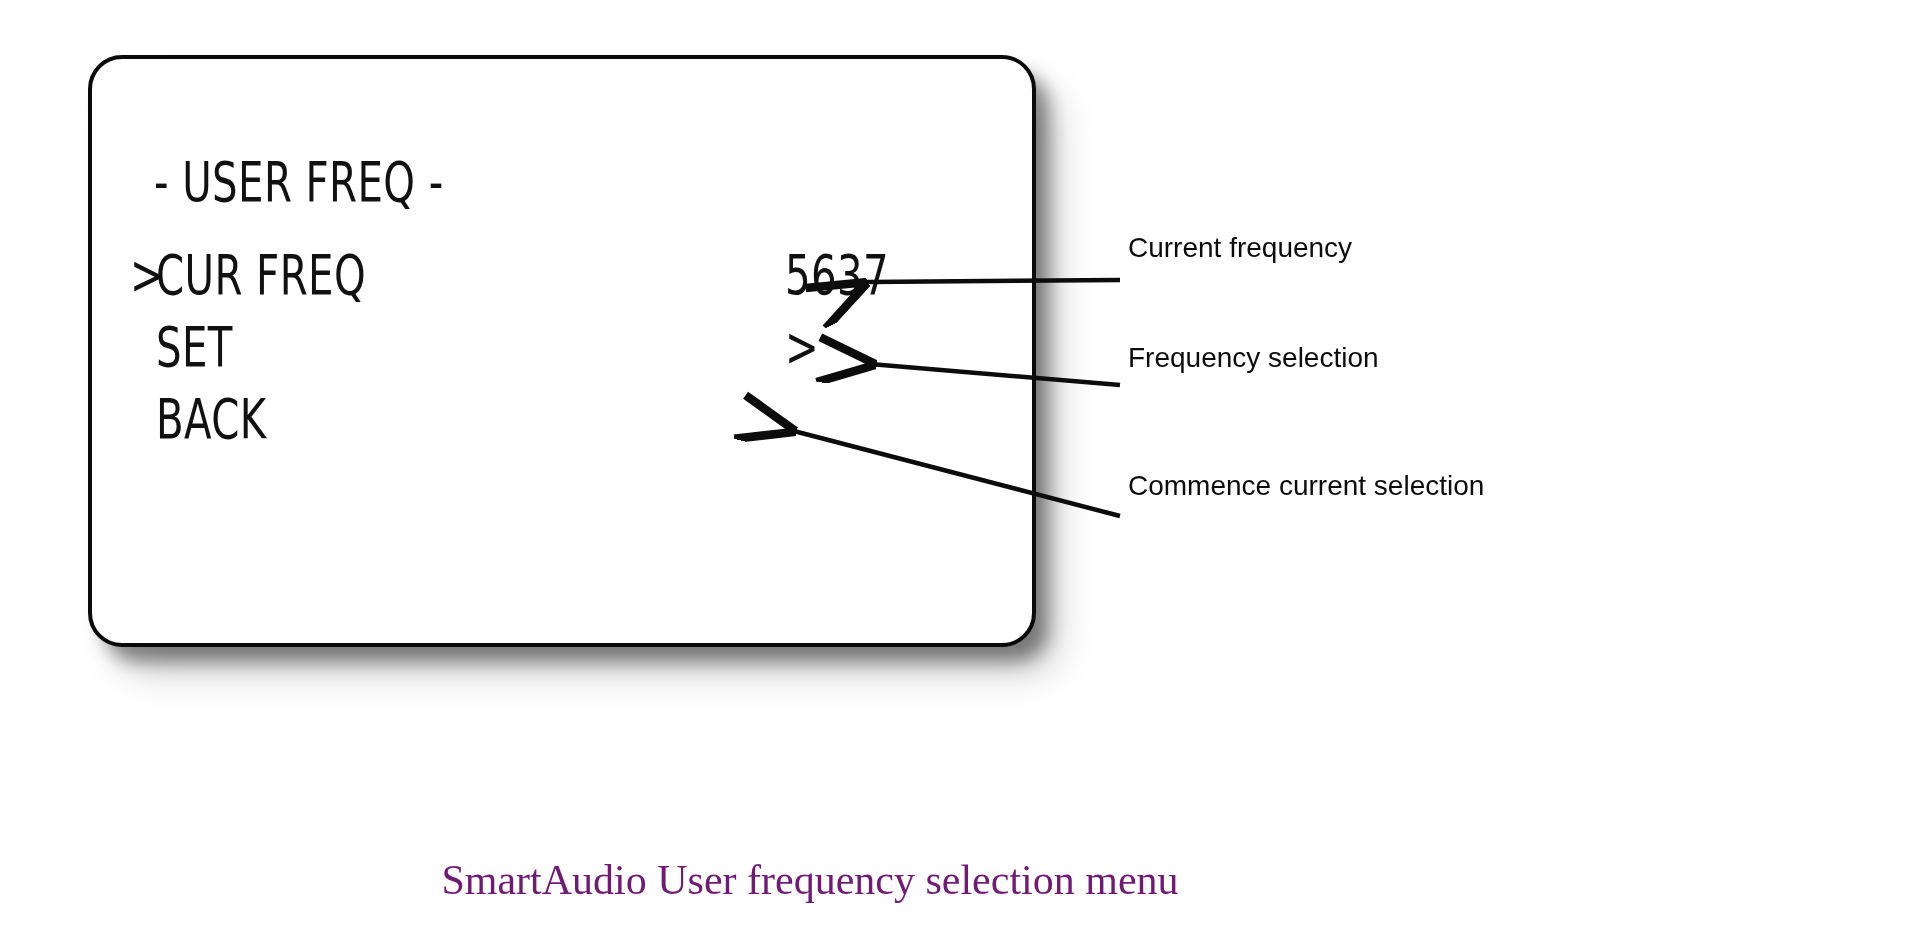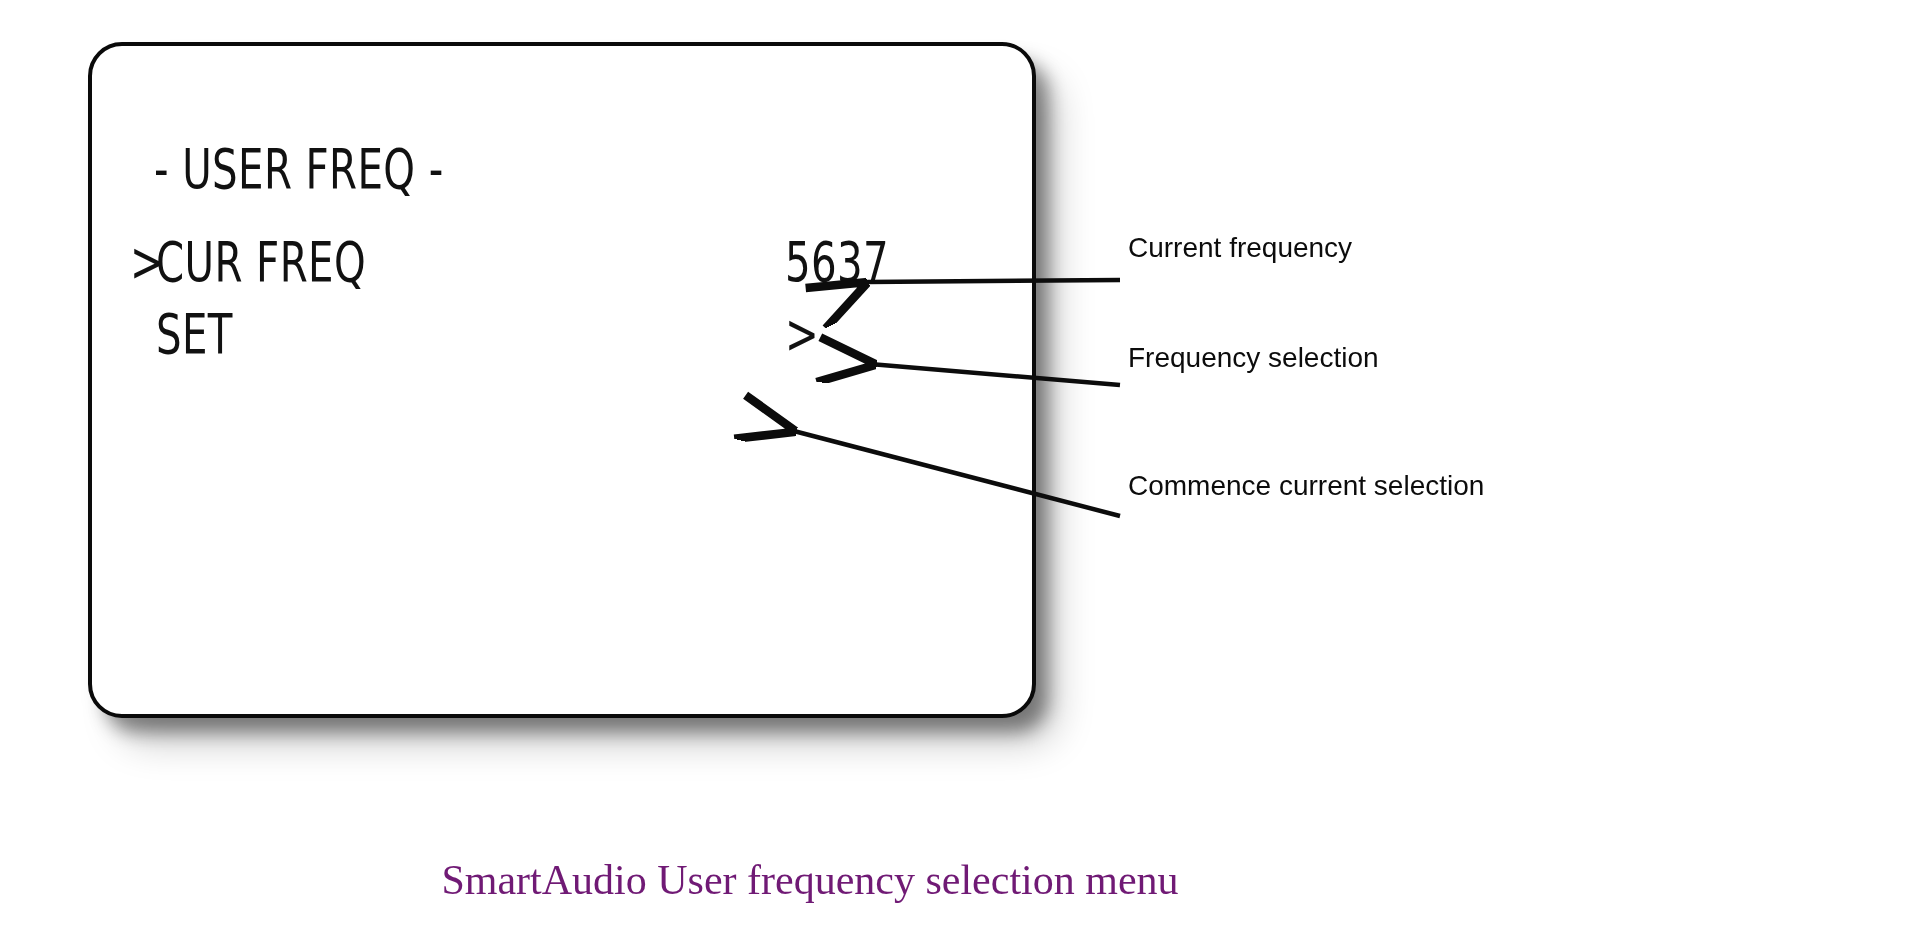--- a/index.html
+++ b/index.html
@@ -14,23 +14,23 @@
     position: relative;
     overflow: hidden;
     font-family: "Liberation Sans", sans-serif;
     -webkit-font-smoothing: antialiased;
   }
 
   
   #osd-panel {
     position: absolute;
     left: 88px;
-    top: 42px;
+    top: 55px;
     width: 948px;
-    height: 676px;
+    height: 592px;
     background: #ffffff;
     border: 4px solid #0a0a0a;
     border-radius: 34px;
     box-sizing: border-box;
     box-shadow: 14px 16px 18px -2px rgba(0,0,0,0.42),
                 26px 30px 38px -6px rgba(0,0,0,0.22);
     z-index: 2;
   }
 
   #osd-screen {
@@ -156,20 +156,25 @@
         <span class="osd-text osd-value">5637</span>
       </div>
 
 
       <div class="osd-row">
         <span class="osd-text osd-cursor"></span>
         <span class="osd-text osd-label">SET</span>
         <span class="osd-text osd-value">&gt;</span>
       </div>
 
+      <div class="osd-row">
+        <span class="osd-text osd-cursor"></span>
+        <span class="osd-text osd-label">BACK</span>
+        <span class="osd-text osd-value"></span>
+      </div>
 
     </div>
   </div>
 </div>
 
 <svg id="annotation-layer" viewBox="0 0 1927 951" width="1927" height="951">
   <defs>
     <marker id="arrowhead-left" markerWidth="14" markerHeight="14" refX="1.5" refY="5" orient="auto" markerUnits="strokeWidth">
       <path d="M 13,0 L 0,5 L 13,10" fill="none" stroke="#0c0c0c" stroke-width="1.9"></path>
     </marker>

